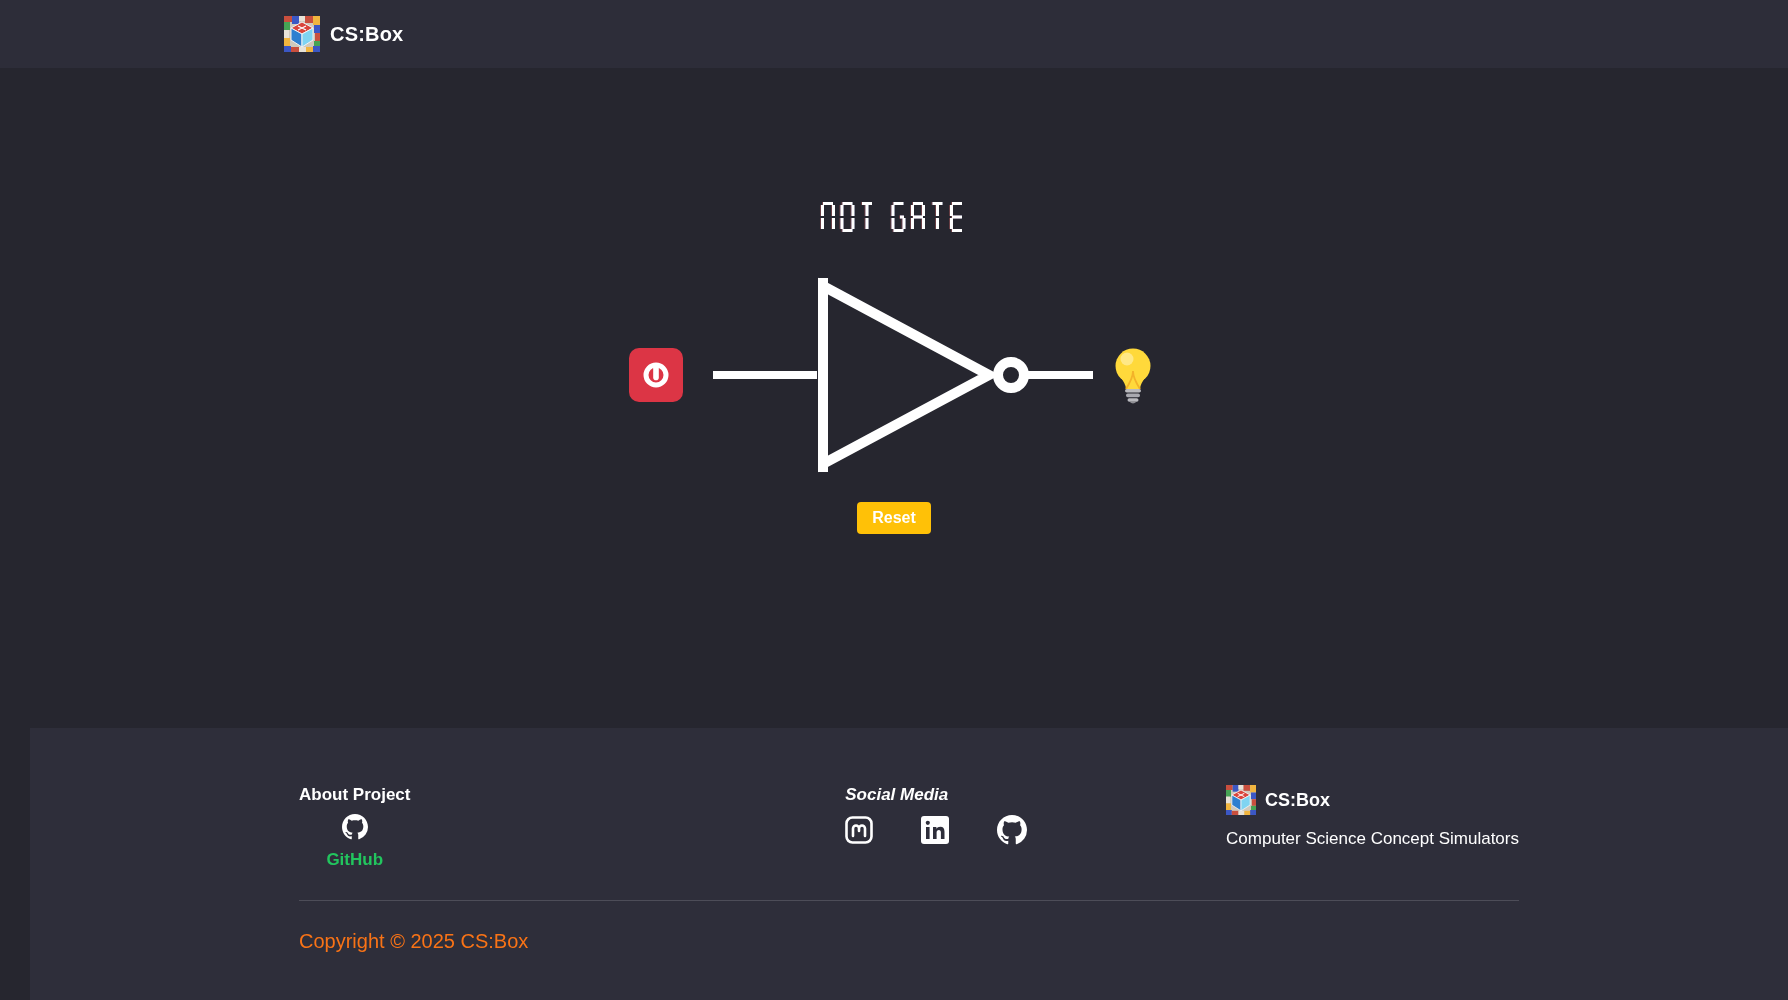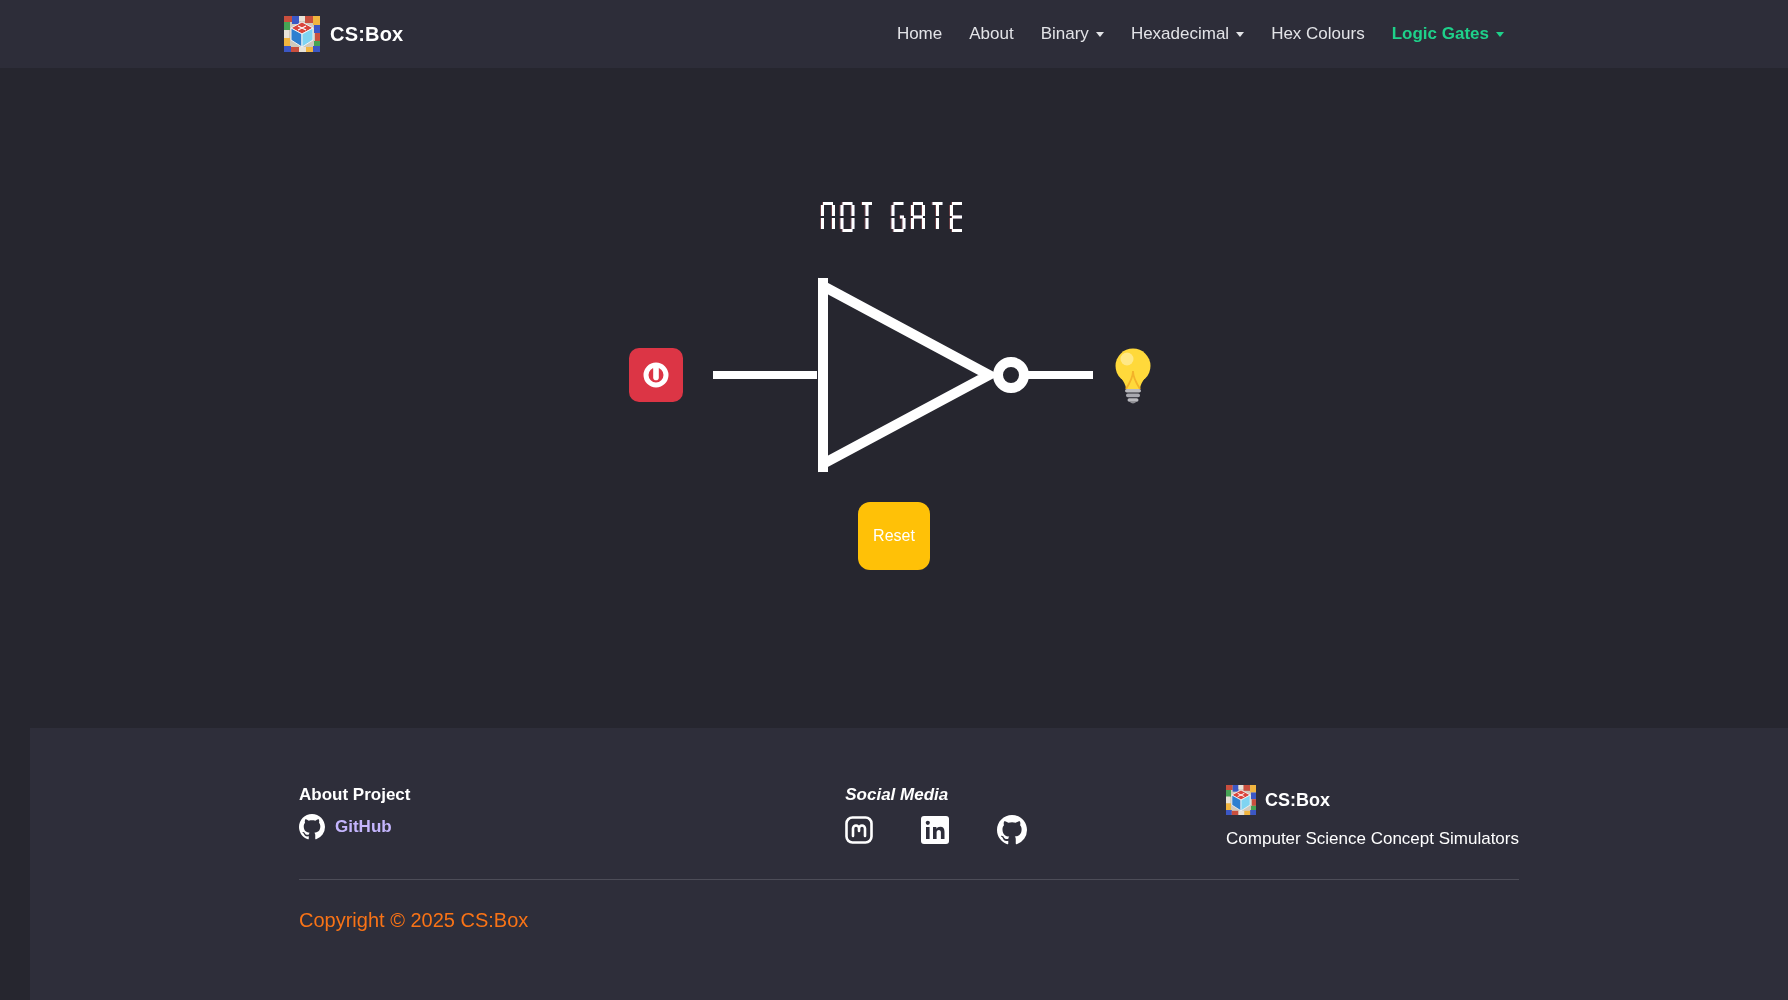--- a/index.html
+++ b/index.html
@@ -30,30 +30,30 @@
   .gate-row { margin-top:37px; height:210px; display:flex; align-items:center; }
   .input-btn { width:54px; height:54px; border:none; border-radius:10px; background:#dc3545;
                display:flex; align-items:center; justify-content:center; cursor:pointer;
                margin-right:30px; }
   .gate-svg { display:block; }
   .gate-svg .wire { stroke:#ffffff; stroke-width:8; fill:none; }
   .gate-svg .body { stroke:#ffffff; stroke-width:10; fill:none; }
   .bulb { margin-left:14px; display:flex; align-items:center; }
 
   .reset-row { margin-top:22px; }
-  .reset-btn { background:#ffc107; color:#ffffff; font-weight:normal; font-size:16px;
-               border:none; border-radius:12px; padding:25px 15px; cursor:pointer;
+  .reset-btn { background:#ffc107; color:#ffffff; font-weight:bold; font-size:16px;
+               border:none; border-radius:4px; padding:7px 15px; cursor:pointer;
                font-family:"Liberation Sans", sans-serif; }
 
   
   .footer { min-height:272px; background:#2e2e3a; padding:57px 0 44px 0;margin-left:30px; }
   .footer-cols { display:flex; justify-content:space-between; align-items:flex-start; }
   .fcol-heading { color:#ffffff; font-weight:bold; font-size:17px; }
   .about-link { display:flex; align-items:center; gap:10px; margin-top:9px;
-                color:#c4b5fd; font-weight:bold; font-size:17px; text-decoration:none; cursor:pointer; }
+                color:#22c55e; font-weight:bold; font-size:17px; text-decoration:none; cursor:pointer;flex-direction:column; }
   .social-col { transform:translateX(118px); display:flex; flex-direction:column;font-style:italic; }
   .social-icons { display:flex; gap:48px; margin-top:10px; align-items:center; }
   .social-icons a { display:flex; cursor:pointer; }
   .fbrand { display:flex; align-items:center; gap:9px; }
   .fbrand-name { color:#ffffff; font-weight:bold; font-size:18px; }
   .tagline { color:#ffffff; font-size:17px; margin-top:14px; }
   .footer-divider { border:none; border-top:1px solid #4d4d58; margin-top:30px; }
   .copyright { margin-top:26px; color:#f97316; font-size:20px; line-height:1.45; }
 </style>
 </head>
@@ -82,43 +82,20 @@
           <rect x="22" y="31" width="8" height="5" fill="#f1b53f"></rect>
             <rect x="29" y="30" width="7" height="6" fill="#3b57c4"></rect>
           <polygon points="18,6 29,12 18,18 7,12" fill="#d9453c" stroke="#f2f2f2" stroke-width="1"></polygon>
           <polygon points="7,12 18,18 18,31 7,24" fill="#2e7fd0" stroke="#f2f2f2" stroke-width="1"></polygon>
           <polygon points="29,12 18,18 18,31 29,24" fill="#7fd4f2" stroke="#f2f2f2" stroke-width="1"></polygon>
           <path d="M14 10 L22 14 M22 10 L14 14" stroke="#ffffff" stroke-width="1.2"></path>
         </svg>
       </span>
       <span class="brand-name">CS:Box</span>
     </a>
-    <nav class="nav">
-      <a class="nav-link">
-        <span>Home</span>
-        </a>
-      <a class="nav-link">
-        <span>About</span>
-        </a>
-      <a class="nav-link">
-        <span>Binary</span>
-        <span class="caret"></span>
-        </a>
-      <a class="nav-link">
-        <span>Hexadecimal</span>
-        <span class="caret"></span>
-        </a>
-      <a class="nav-link">
-        <span>Hex Colours</span>
-        </a>
-      <a class="nav-link active">
-        <span>Logic Gates</span>
-        <span class="caret"></span>
-        </a>
-    </nav>
   </div>
 </header>
 
 <main class="main">
   <svg id="title-svg" viewBox="0 0 148.5 32" width="148.5" height="32">
       <g transform="translate(0,0)">
         <path d="M3 2.5H13"></path>
         <path d="M2.5 4V15"></path>
         <path d="M2.5 17V28"></path>
         <path d="M13.5 4V15"></path>

